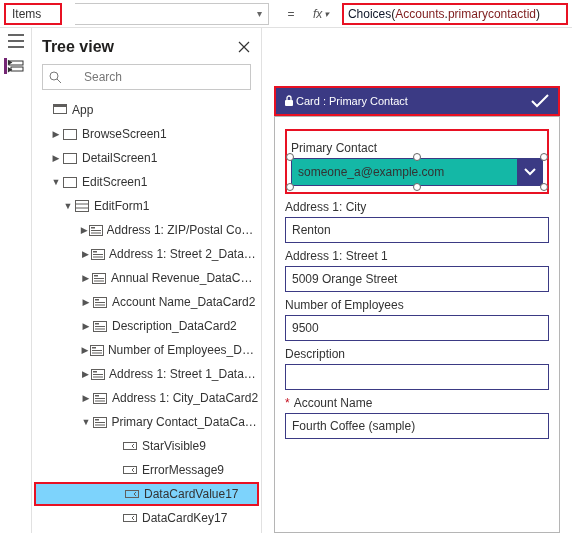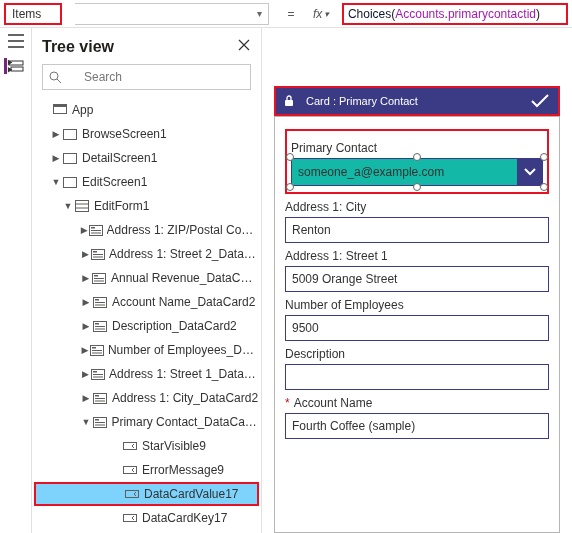--- a/index.html
+++ b/index.html
@@ -4,45 +4,45 @@
 <style>
   * { box-sizing: border-box; font-family: "Segoe UI", Arial, sans-serif; }
   body { margin: 0; width: 572px; height: 533px; overflow: hidden; background: #ffffff; font-size: 12px; color: #333; }
   .topbar { display: flex; align-items: center; height: 28px; border-bottom: 1px solid #e1e1e1; padding: 0 4px; gap: 13px; }
   .prop-select { width: 256px; height: 22px; border: 1px solid #c8c8c8; display: flex; align-items: center; justify-content: space-between; padding: 0 6px; font-size: 12px; cursor: pointer; }
   .hl-red { border: 2px solid #e81123; }
   .eq { width: 18px; text-align: center; color: #555; }
   .fx { display: flex; align-items: center; gap: 2px; color: #555; font-style: italic; }
   .formula { flex: 1; font-family: Consolas, monospace; font-size: 12px; padding: 0 4px; height: 22px; display: flex; align-items: center; }
   .tok-fn { color: #0f172a; }
-  .tok-ds { color: #a21caf; }
+  .tok-ds { color: #7f1d1d; }
   .tok-p  { color: #222; }
 
   .main { display: flex; height: calc(100% - 28px); }
   .rail { width: 32px; border-right: 1px solid #e1e1e1; display: flex; flex-direction: column; align-items: center; padding-top: 6px; gap: 10px; }
   .rail-active { border-left: 3px solid #742774; padding-right: 3px; }
   .tree-panel { width: 230px; border-right: 1px solid #e1e1e1; display: flex; flex-direction: column; }
-  .tree-header { display: flex; align-items: flex-start; justify-content: space-between; padding: 10px 10px 4px 10px; }
+  .tree-header { display: flex; align-items: center; justify-content: space-between; padding: 10px 10px 4px 10px; }
   .tree-title { font-size: 16px; font-weight: 600; color: #201f1e; }
   .search-wrap { padding: 4px 10px 8px 10px; }
   .search { width: 100%; height: 26px; border: 1px solid #c8c8c8; display: flex; align-items: center; padding: 0 6px; gap: 22px; color: #777; }
   .tree { flex: 1; overflow: auto; padding: 0 2px 6px 2px; }
   .node { display: flex; align-items: center; height: 24px; white-space: nowrap; overflow: hidden; text-overflow: ellipsis; cursor: pointer; }
   .node .caret { width: 12px; display: inline-flex; justify-content: center; color: #555; font-size: 9px; }
   .node .ico { width: 16px; display: inline-flex; justify-content: center; color: #605e5c; }
   .node .lbl { margin-left: 4px; overflow: hidden; text-overflow: ellipsis; }
   .node.selected { background: #7dd3fc; }
   .depth0 { padding-left: 6px; }
   .depth1 { padding-left: 16px; }
   .depth2 { padding-left: 28px; }
   .depth3 { padding-left: 46px; }
   .depth5 { padding-left: 76px; }
 
   .canvas { flex: 1; background: #ffffff; position: relative; padding: 58px 12px 0 12px; }
-  .card-chip { position: absolute; top: 58px; left: 12px; right: 12px; height: 30px; background: #3b3a84; color: #fff; display: flex; align-items: center; padding: 0 8px; gap: 12px; }
+  .card-chip { position: absolute; top: 58px; left: 12px; right: 12px; height: 30px; background: #3b3a84; color: #fff; display: flex; align-items: center; padding: 0 8px; gap: 2px; }
   .card-chip .check { margin-left: auto; }
   .form-body { position: absolute; top: 88px; left: 12px; right: 12px; bottom: 0; border: 1px solid #b5b5b5; padding: 8px 10px; overflow: hidden; }
   .field-lbl { font-size: 12px; color: #333; margin: 6px 0 3px 0; display: flex; align-items: center; gap: 4px; }
   .req { color: #c50f1f; }
   .field-input { width: 100%; height: 26px; border: 1px solid #3b3a84; padding: 11px 6px; font-size: 12px; display: flex; align-items: center; background: #fff; }
   .combo { display: flex; align-items: stretch; height: 28px; }
   .combo .val { flex: 1; border: 1px solid #3b3a84; border-right: none; display: flex; align-items: center; padding: 0 6px; background: #14b8a6; }
   .combo .dd { width: 26px; background: #3b3a84; display: flex; align-items: center; justify-content: center; }
   .sel-handles { position: relative; }
   .handle { position: absolute; width: 8px; height: 8px; border: 1px solid #666; background: #fff; border-radius: 50%; }

